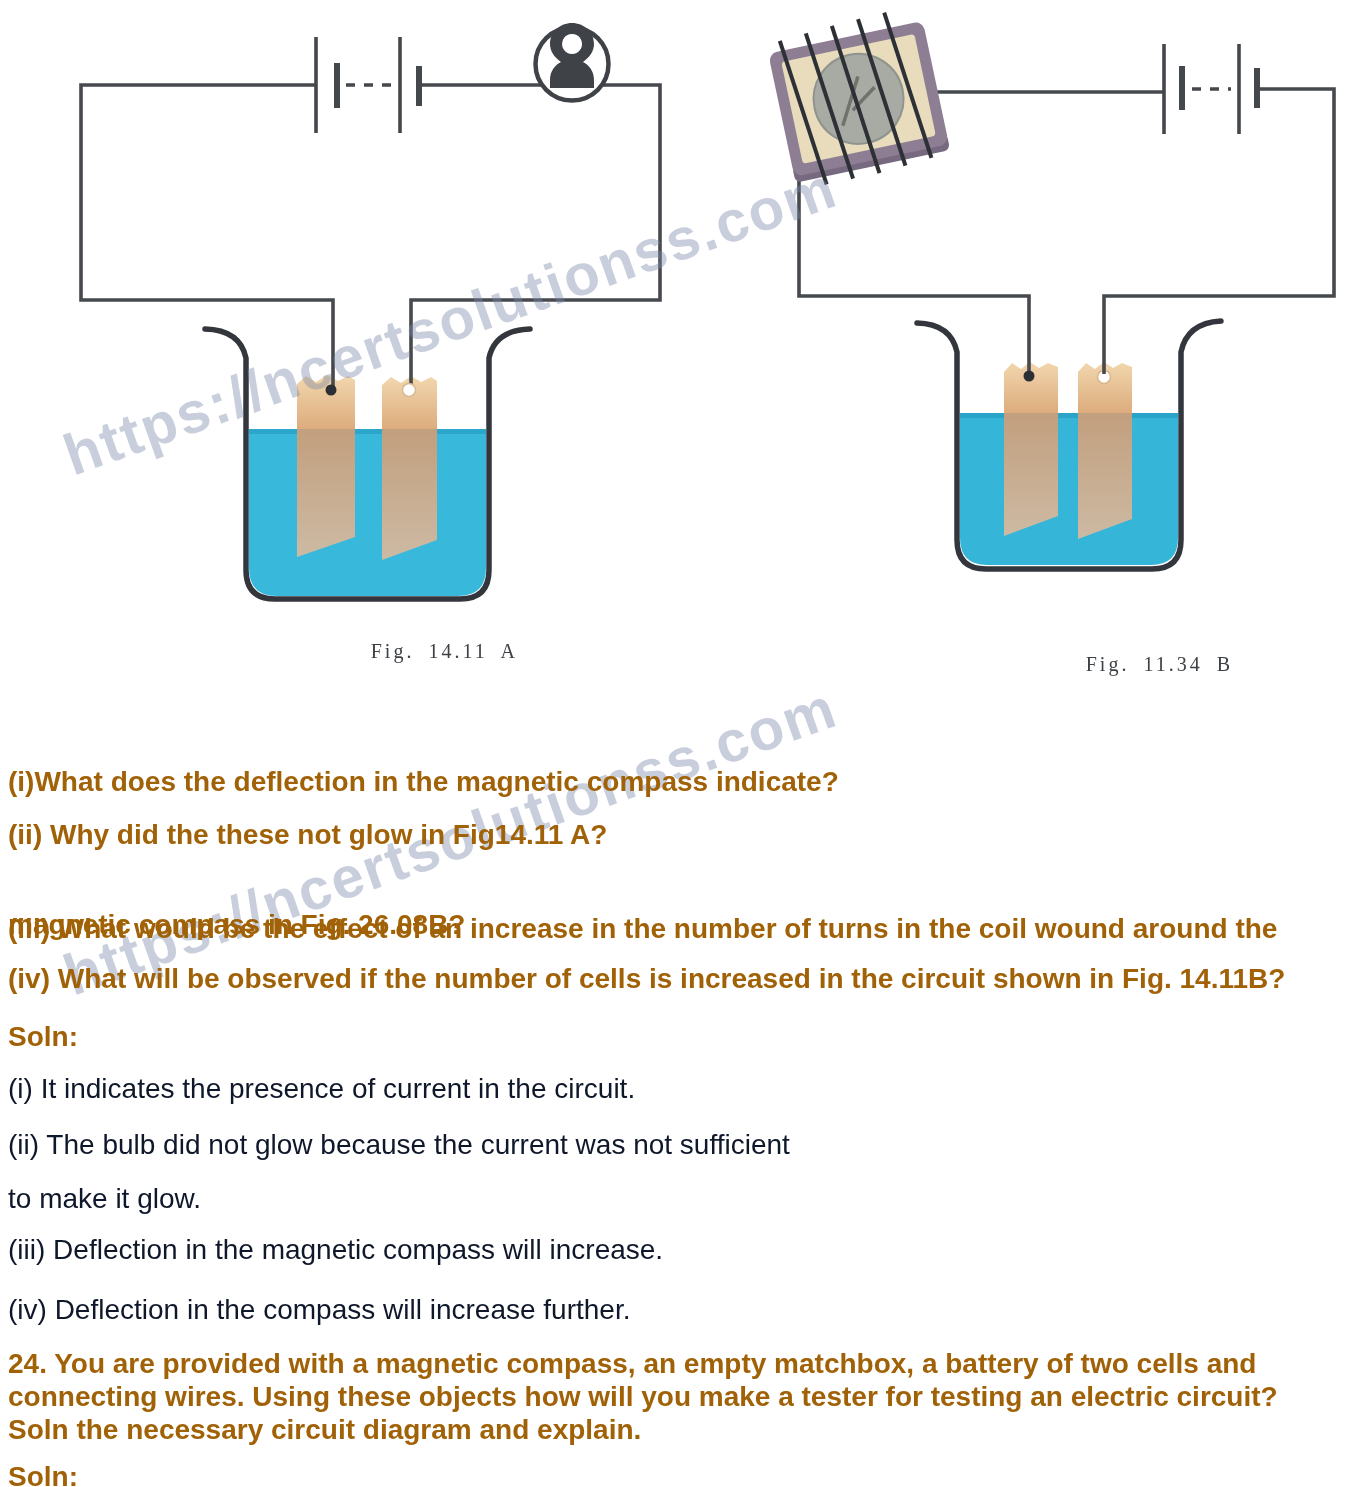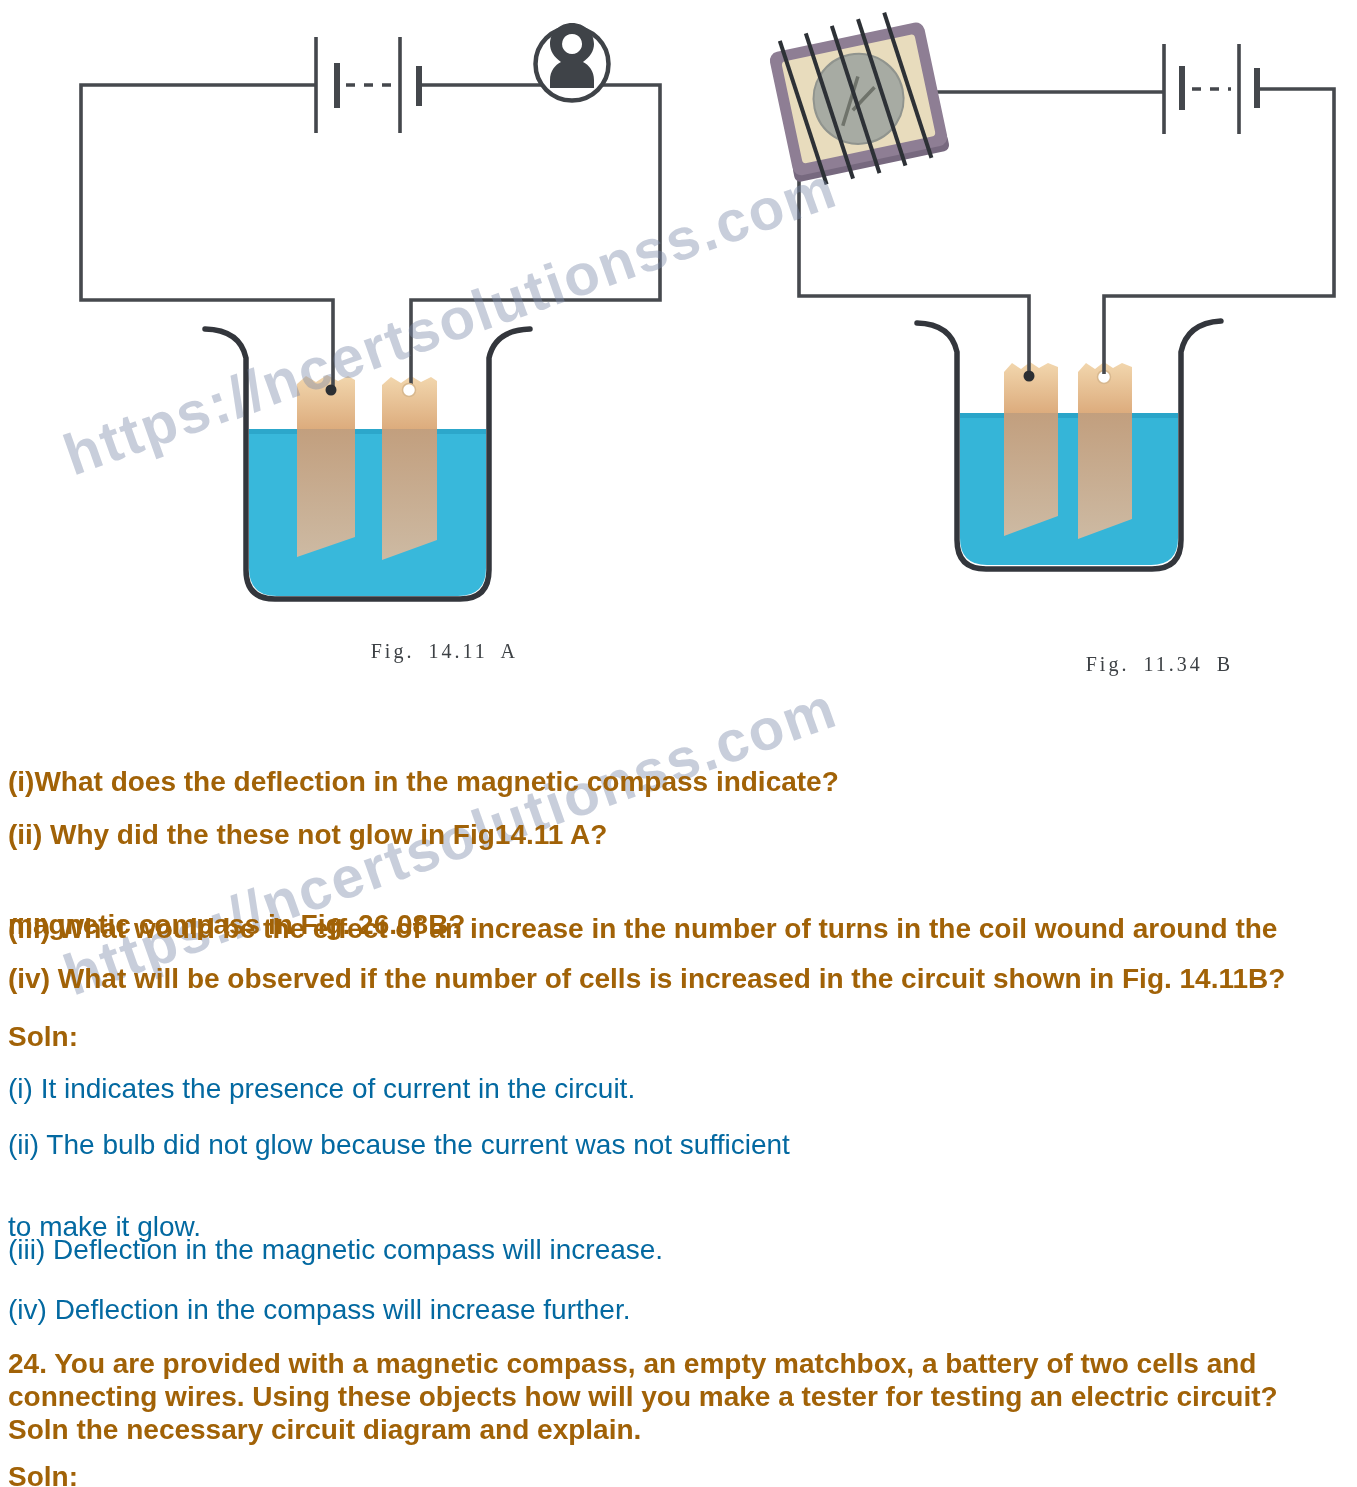--- a/index.html
+++ b/index.html
@@ -18,21 +18,21 @@
   .watermark{
     position:absolute;white-space:nowrap;
     font-family:"Liberation Sans", sans-serif;
     font-weight:700;font-size:58px;letter-spacing:2px;
     color:rgba(124,139,170,0.42);
     transform:rotate(-19.5deg);transform-origin:left top;
     pointer-events:none;z-index:5;
   }
   .line{
     position:absolute;left:8px;white-space:nowrap;z-index:6;
-    font-size:28px;line-height:34px;font-weight:400;color:#0369a1;
+    font-size:28px;line-height:34px;font-weight:400;color:#0f172a;
   }
   .line.b{font-weight:700;color:#a16207;}
 </style>
 </head>
 <body>
 
 <svg id="figures" width="1357" height="720" viewBox="0 0 1357 720">
   <defs>
     <linearGradient id="elecGrad" x1="0" y1="0" x2="0" y2="1">
       <stop offset="0" stop-color="#f2d7ae"></stop>
@@ -142,20 +142,20 @@
 
 <div class="line b" style="top:765px;">(i)What does the deflection in the magnetic compass indicate?</div>
 <div class="line b" style="top:818px;">(ii) Why did the these not glow in Fig14.11 A?</div>
 <div class="line b" style="top:896px;margin-top:16px;">(iii) What would be the effect of an increase in the number of turns in the coil wound around the</div>
 <div class="line b" style="top:908px;">magnetic compass in Fig. 26.08B?</div>
 <div class="line b" style="top:962px;">(iv) What will be observed if the number of cells is increased in the circuit shown in Fig. 14.11B?</div>
 
 <div class="line b" style="top:1020px;">Soln:</div>
 <div class="line" style="top:1072px;">(i) It indicates the presence of current in the circuit.</div>
 <div class="line" style="top:1128px;text-align:center;">(ii) The bulb did not glow because the current was not sufficient</div>
-<div class="line" style="top:1182px;margin-top:28px;">to make it glow.</div>
+<div class="line" style="top:1182px;">to make it glow.</div>
 <div class="line" style="top:1233px;">(iii) Deflection in the magnetic compass will increase.</div>
 <div class="line" style="top:1293px;">(iv) Deflection in the compass will increase further.</div>
 
 <div class="line b" style="top:1347px;">24. You are provided with a magnetic compass, an empty matchbox, a battery of two cells and</div>
 <div class="line b" style="top:1380px;">connecting wires. Using these objects how will you make a tester for testing an electric circuit?</div>
 <div class="line b" style="top:1413px;">Soln the necessary circuit diagram and explain.</div>
 <div class="line b" style="top:1460px;">Soln:</div>
 
 </body></html>

